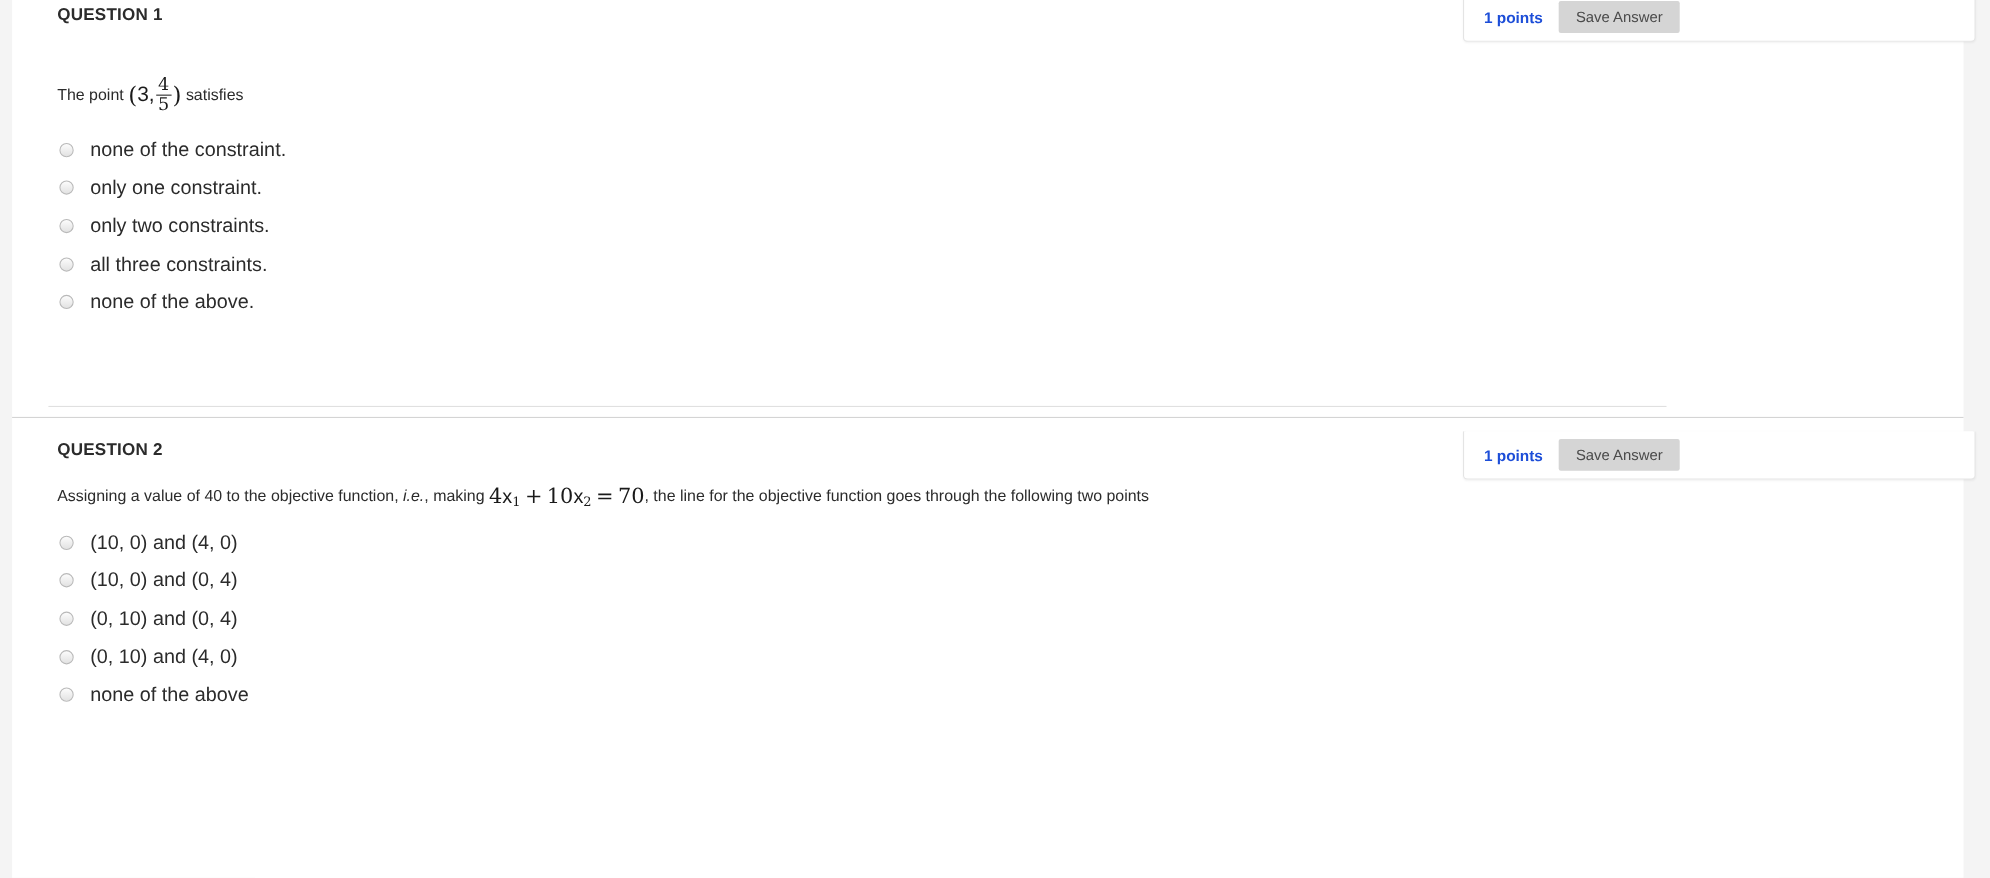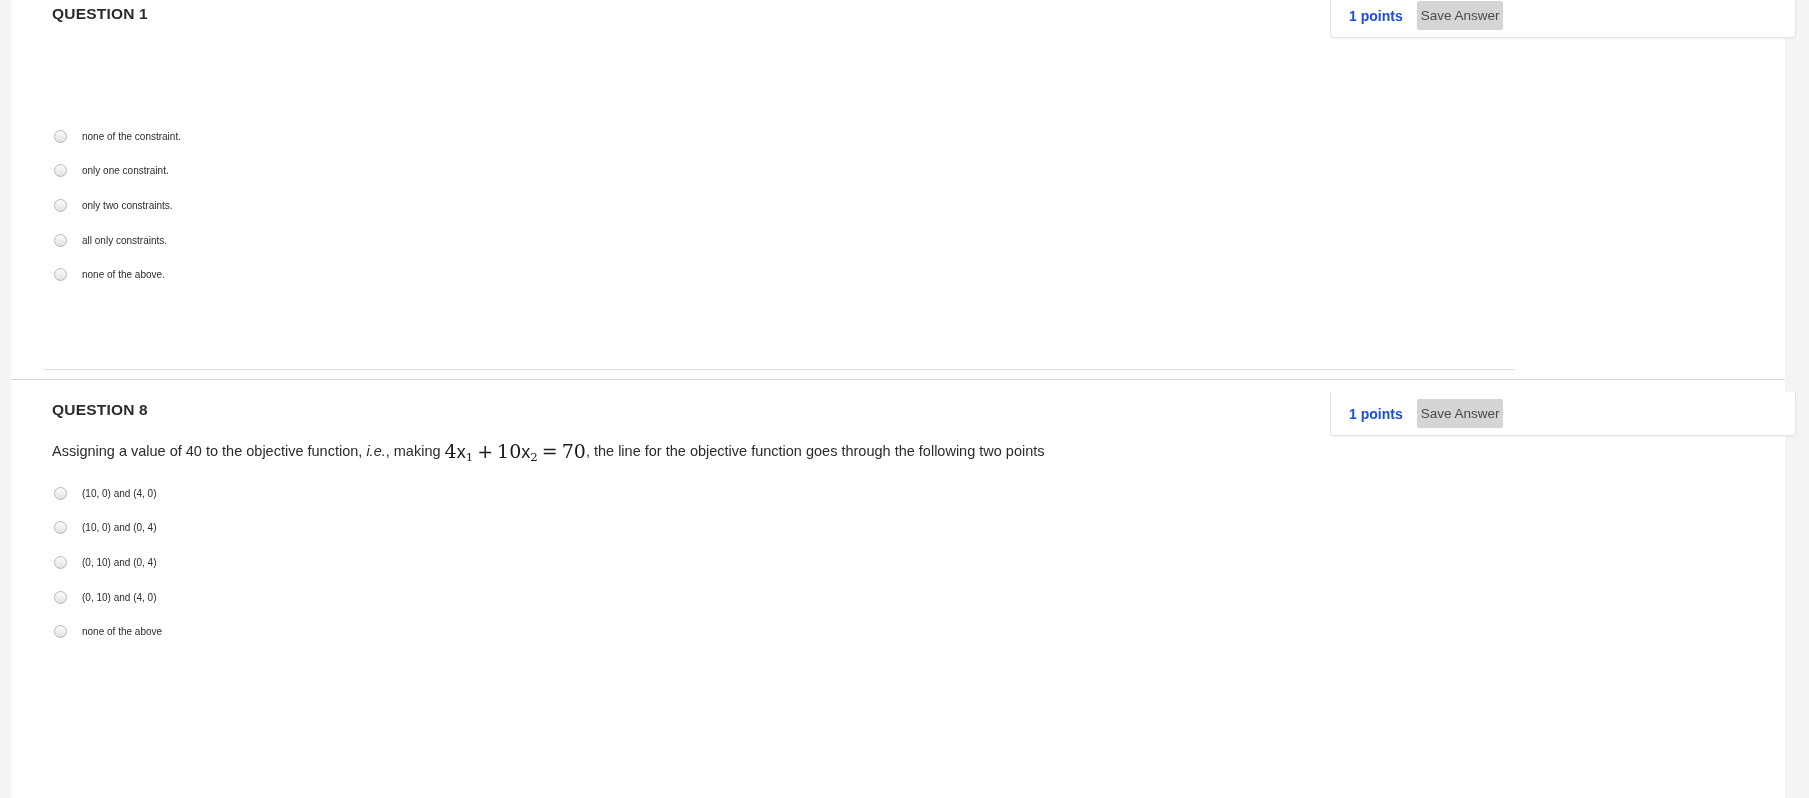--- a/index.html
+++ b/index.html
@@ -79,21 +79,21 @@
     margin-right: 14px;
   }
 
   .save-answer-button {
     background: #d5d5d5;
     border: none;
     border-radius: 2px;
     color: #4a4a4a;
     font-family: "Liberation Sans", sans-serif;
     font-size: 13.5px;
-    padding: 7px 4px;
+    padding: 7px 16px;
     cursor: pointer;
     white-space: nowrap;
   }
 
   
   .question-body {
     position: absolute;
     left: 41px;
     font-size: 14.5px;
     line-height: 1.5;
@@ -169,21 +169,21 @@
     background: linear-gradient(#fcfcfc, #e2e2e2);
     box-sizing: border-box;
     flex: none;
     margin: 0 0 0 2px;
     cursor: pointer;
     appearance: none;
     -webkit-appearance: none;
   }
 
   .option-label {
-    font-size: 10px;
+    font-size: 18px;
     color: #2b2b2b;
     margin-left: 15px;
     white-space: nowrap;
     cursor: pointer;
   }
 
   
   .divider-inner {
     position: absolute;
     left: 33px;
@@ -209,51 +209,56 @@
 
     <div class="question-block" id="question-1-block">
 
       <div class="question-heading">QUESTION 1</div>
 
       <div class="points-panel">
         <span class="points-label">1 points</span>
         <button class="save-answer-button">Save Answer</button>
       </div>
 
+      <div class="question-body">
+        <span>The point</span>
+        <span class="math"><span class="paren">(</span><span class="math-sans">3,</span><span class="frac"><span class="num">4</span><span class="den">5</span></span><span class="paren">)</span></span>
+        <span>satisfies</span>
+      </div>
 
       <div class="options-list">
         <label class="option-row">
           <input type="radio" name="q1" class="radio-input" style="">
           <span class="option-label">none of the constraint.</span>
         </label>
         <label class="option-row">
           <input type="radio" name="q1" class="radio-input" style="">
           <span class="option-label">only one constraint.</span>
         </label>
         <label class="option-row">
           <input type="radio" name="q1" class="radio-input" style="">
           <span class="option-label">only two constraints.</span>
         </label>
         <label class="option-row">
           <input type="radio" name="q1" class="radio-input" style="">
-          <span class="option-label">all only constraints.</span>
+          <span class="option-label">all three constraints.</span>
         </label>
         <label class="option-row">
           <input type="radio" name="q1" class="radio-input" style="">
           <span class="option-label">none of the above.</span>
         </label>
       </div>
 
       <div class="divider-inner"></div>
       <div class="divider-full"></div>
     </div>
 
     <div class="question-block" id="question-2-block">
 
-      <div class="question-heading">QUESTION 8</div>
+      <div class="question-heading">QUESTION 2</div>
 
       <div class="points-panel">
         <span class="points-label">1 points</span>
         <button class="save-answer-button">Save Answer</button>
       </div>
 
       <div class="question-body">
         <span>Assigning a value of 40 to the objective function,</span>
         <em class="ital">i.e.</em><span>, making</span>
         <span class="math"><span>4</span><span class="mvar">x</span><sub>1</sub><span class="op">+</span><span>10</span><span class="mvar">x</span><sub>2</sub><span class="op">=</span><span>70</span></span><span>, the line for the objective function goes through the following two points</span>

